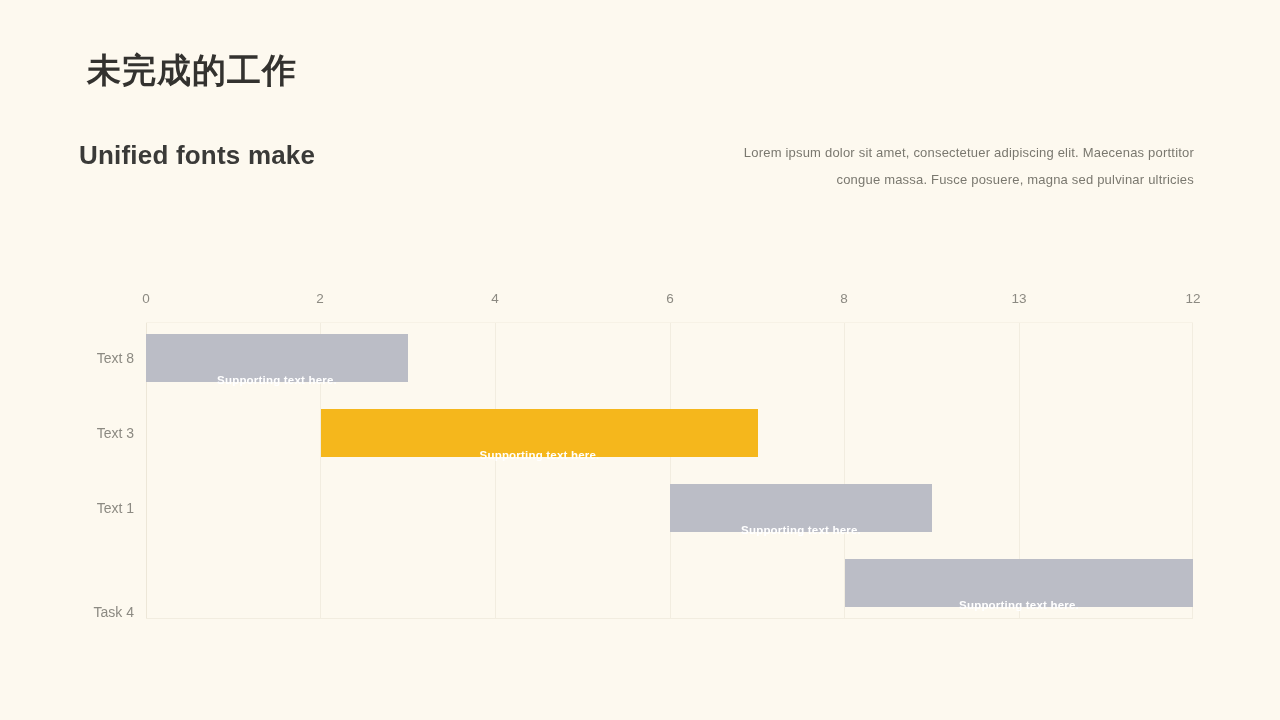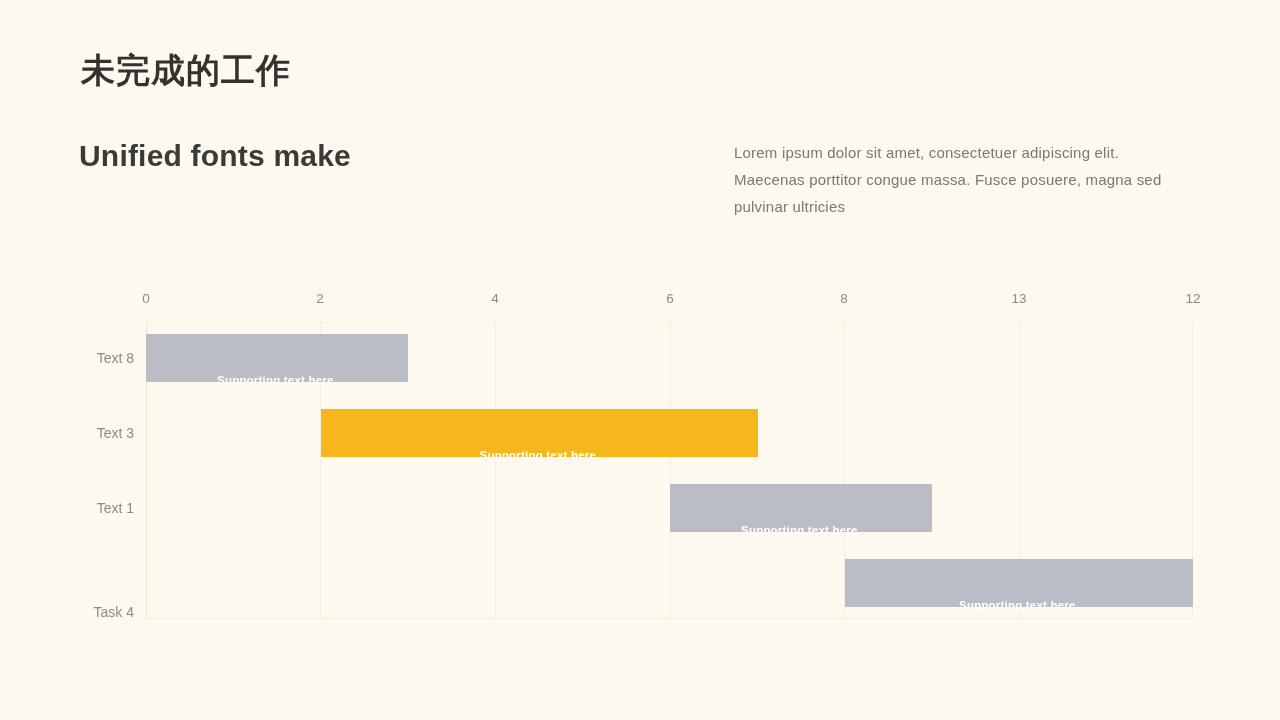--- a/index.html
+++ b/index.html
@@ -11,53 +11,53 @@
     height: 720px;
     background: #FDF9EF;
     font-family: "Liberation Sans", sans-serif;
     overflow: hidden;
     position: relative;
   }
 
   
   #slide-title {
     position: absolute;
-    left: 81px;
+    left: 87px;
     top: 50px;
     font-size: 34px;
     font-weight: bold;
     color: #33322F;
     letter-spacing: 1px;
     line-height: 1.2;
     white-space: nowrap;
   }
 
   #slide-subtitle {
     position: absolute;
     left: 79px;
     top: 133px;
-    font-size: 30px;
+    font-size: 26px;
     font-weight: bold;
     color: #3A3A38;
     line-height: 45px;
     letter-spacing: 0.2px;
     width: 420px;
   }
   #slide-subtitle .line {
     display: block;
     white-space: nowrap;
   }
 
   #slide-paragraph {
     position: absolute;
     right: 86px;
     top: 139px;
     width: 460px;
-    text-align: left;
-    font-size: 15px;
+    text-align: right;
+    font-size: 13px;
     line-height: 27px;
     color: #7A786F;
     letter-spacing: 0.2px;
   }
 
   
   #gantt-chart {
     position: absolute;
     left: 0;
     top: 0;

